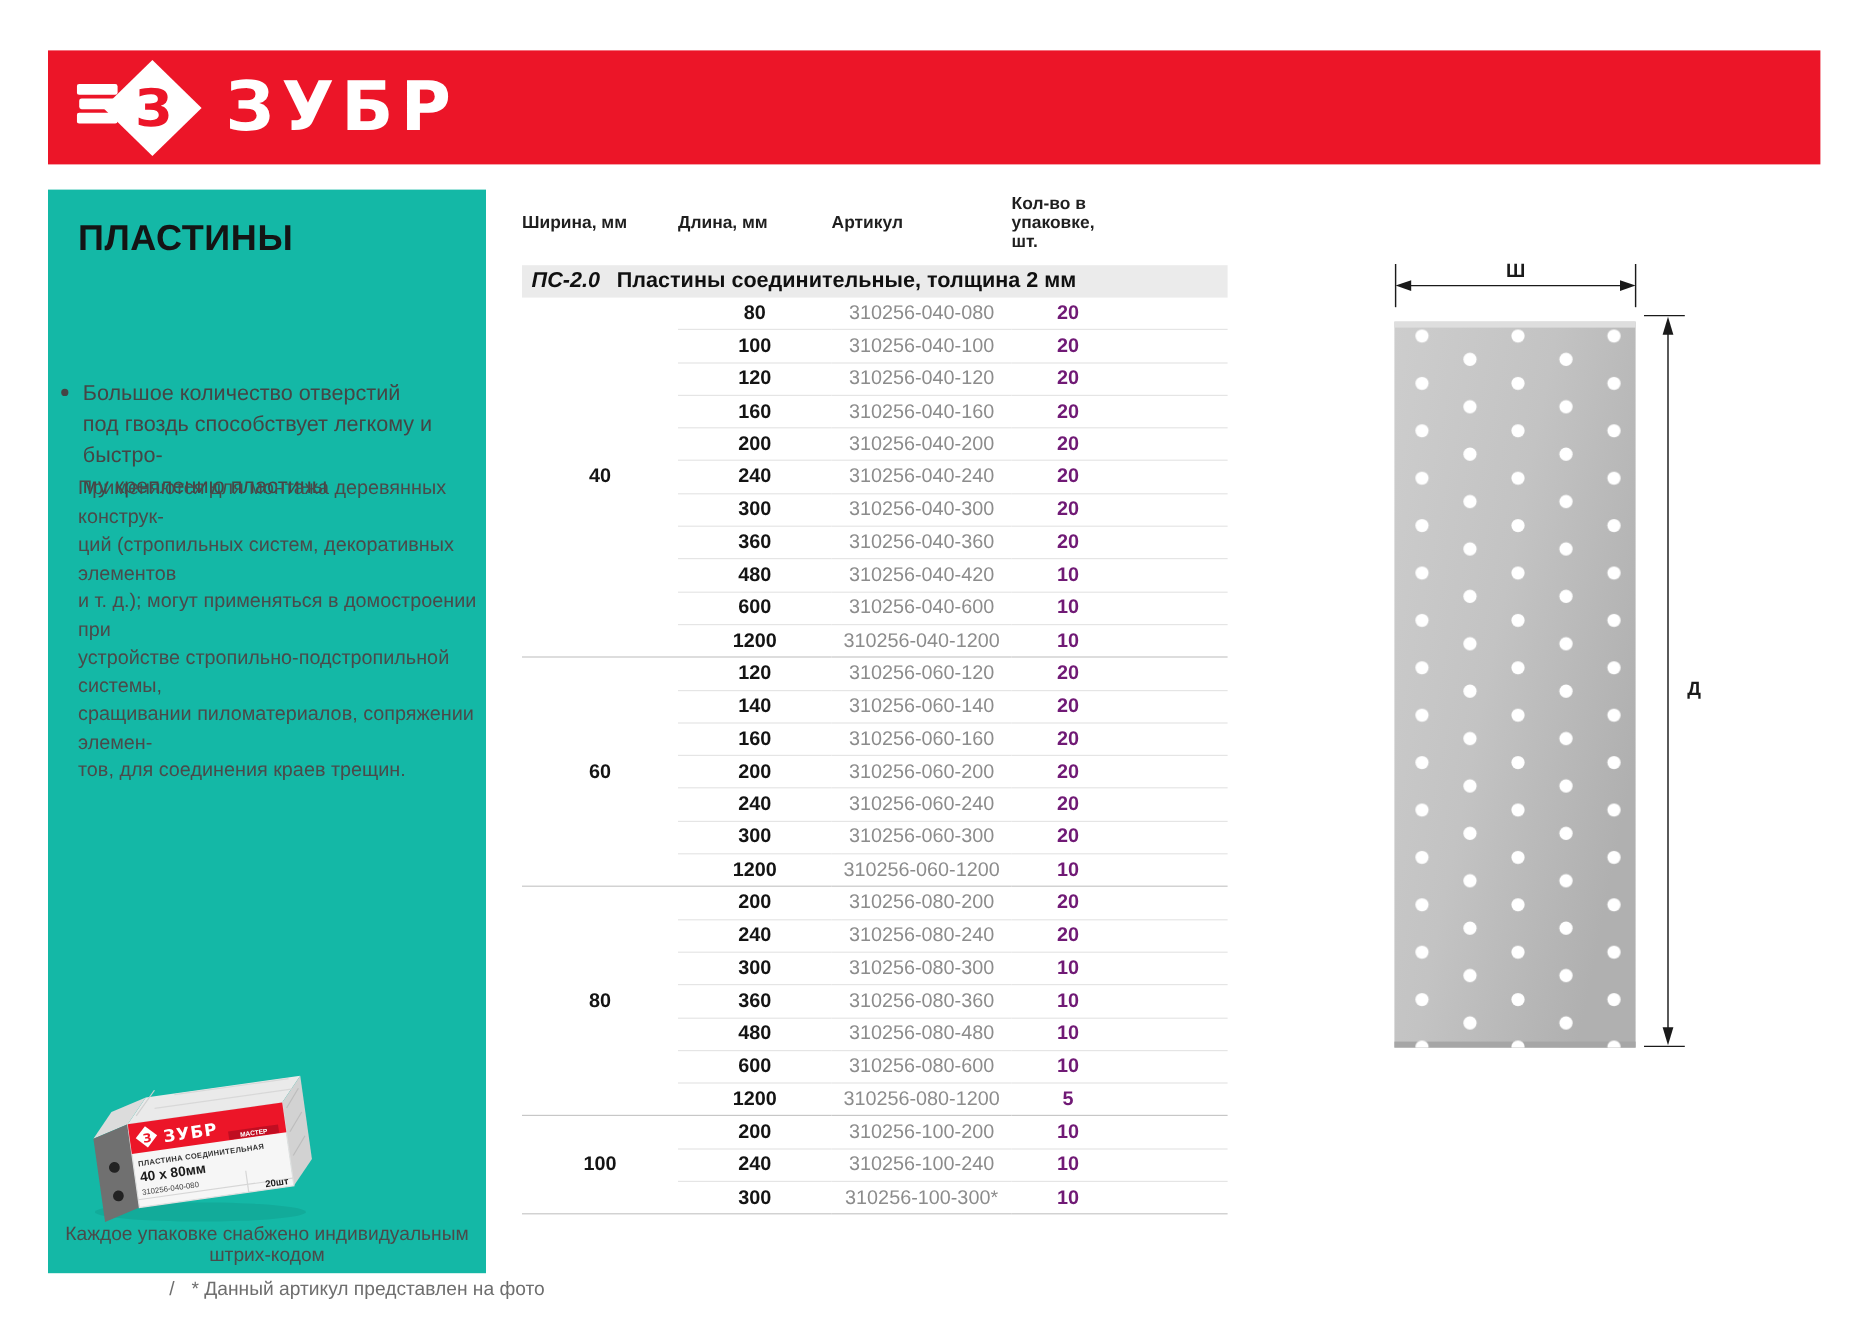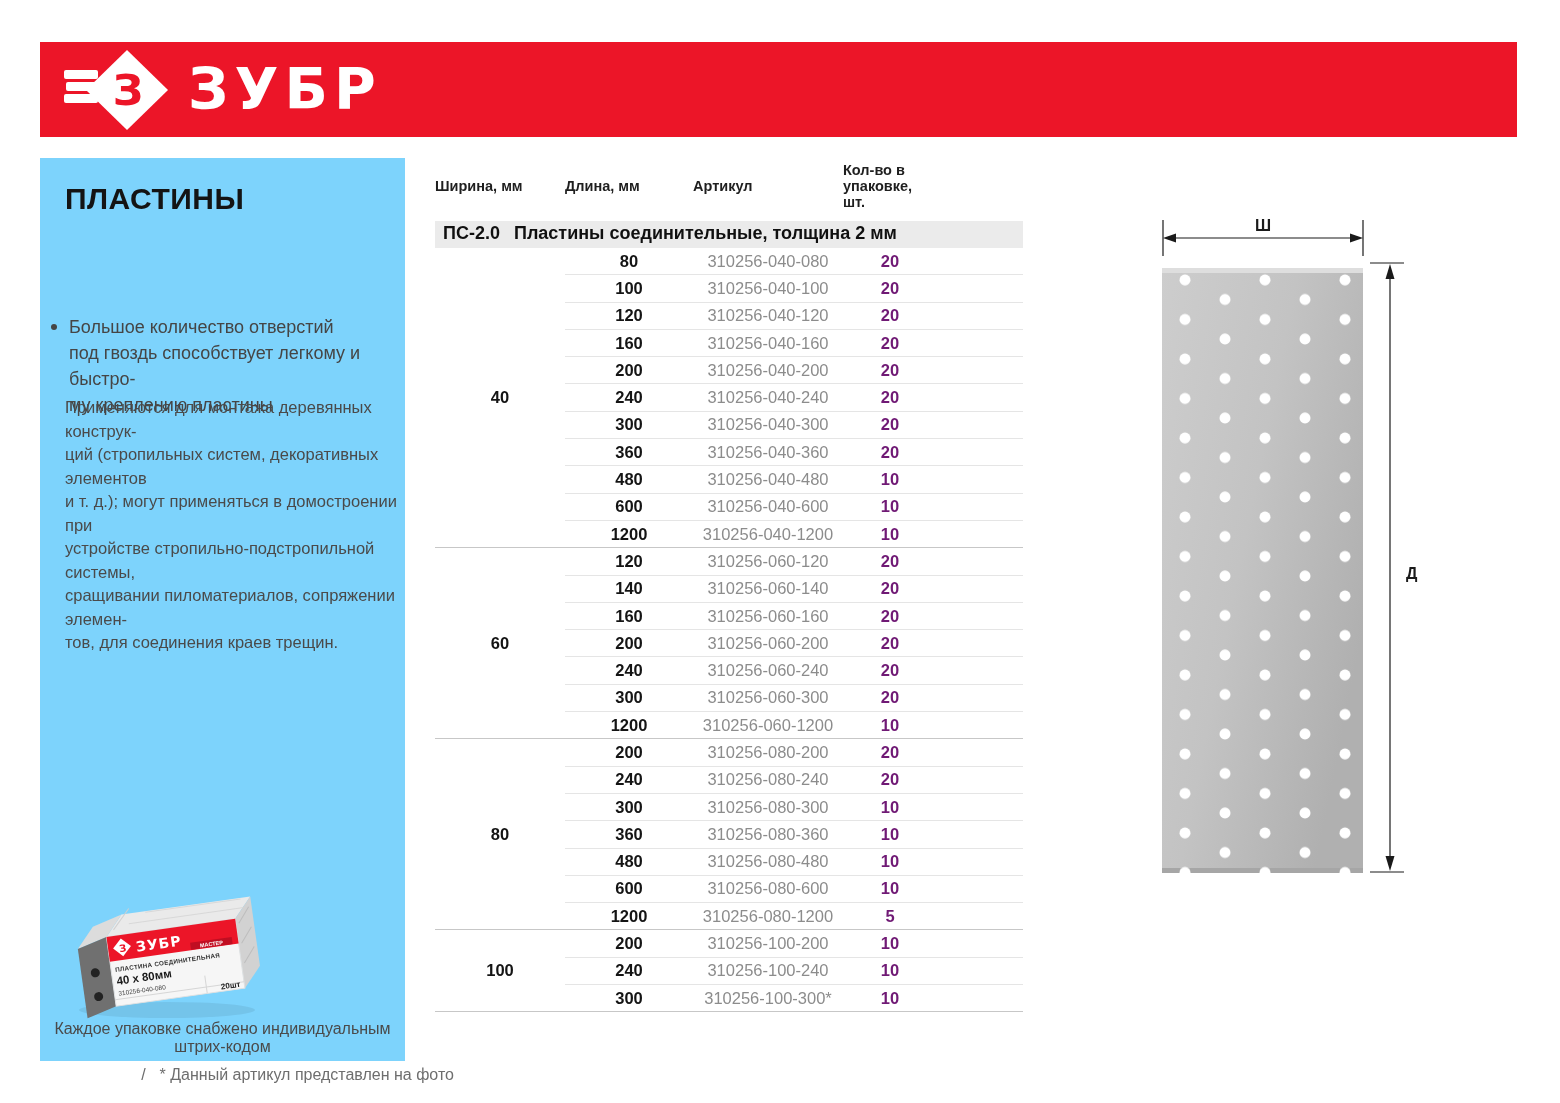--- a/index.html
+++ b/index.html
@@ -6,21 +6,21 @@
   .page{position:relative;width:1560px;height:1103px;background:#fff;overflow:hidden;
         font-family:"Liberation Sans",sans-serif;color:#222;}
 
   
   .red-band{position:absolute;left:40px;top:42px;width:1477px;height:95px;background:#ec1528;
             display:flex;align-items:center;padding-left:24px;box-sizing:border-box;}
   .logo-text{color:#fff;font-size:57px;font-weight:bold;letter-spacing:6px;margin-left:16px;
              font-family:"DejaVu Sans",sans-serif;line-height:1;}
 
   
-  .sidebar{position:absolute;left:40px;top:158px;width:365px;height:903px;background:#7dd3fc;}
+  .sidebar{position:absolute;left:40px;top:158px;width:365px;height:903px;background:#14b8a6;}
   .sb-title{position:absolute;left:25px;top:24px;font-size:30px;font-weight:800;color:#141414;letter-spacing:.5px;}
   .sb-intro{position:absolute;left:25px;top:74px;width:330px;font-size:18.5px;line-height:26px;
             color:#3d3d3d;white-space:pre-line;}
   .sb-bullet{position:absolute;left:9px;top:156px;width:330px;display:flex;}
   .sb-bullet .dot{width:6px;height:6px;border-radius:50%;background:#454545;margin:10px 12px 0 2px;flex:0 0 auto;}
   .sb-bullet .btext{font-size:18px;line-height:26px;color:#454545;white-space:pre-line;}
   .sb-desc{position:absolute;left:25px;top:238px;width:335px;font-size:16.5px;line-height:23.5px;
            color:#4a4a4a;white-space:pre-line;}
   .pack-img{position:absolute;left:12px;top:720px;}
   .pack-type{position:absolute;left:205px;top:798px;font-size:19px;line-height:29px;color:#4a4a4a;white-space:pre-line;}
@@ -31,21 +31,21 @@
   .footer .sep{margin:0 14px;}
   .footer a{color:#6e6e6e;text-decoration:none;margin-top:44px;}
 
   
   .spec{position:absolute;left:435px;top:158px;width:588px;border-collapse:collapse;table-layout:fixed;
         border-bottom:1px solid #c7c7c7;}
   .spec th{font-size:14.5px;font-weight:600;color:#1f1f1f;text-align:left;padding:4px 0 11px 0;}
   .spec th.c4{padding-right:86px;}
   .band-row td{background:#ebebeb;font-size:18px;font-weight:bold;color:#101010;
                text-align:left;padding:2px 0 4px 8px;height:20px;}
-  .band-row .code{margin-right:14px;}
+  .band-row .code{margin-right:14px;font-style:italic;}
   .spec tbody td{height:26.3px;font-size:16.5px;text-align:center;padding:0;vertical-align:middle;}
   .spec td.w{font-weight:bold;color:#141414;}
   .spec td.len{font-weight:bold;color:#141414;}
   .spec td.art{color:#8c8c8c;}
   .spec td.qty{font-weight:bold;color:#701a75;padding-right:86px;}
   .spec tbody td.len,.spec tbody td.art,.spec tbody td.qty{border-top:1px solid #e5e5e5;}
   .spec tbody tr:first-child td{border-top:none;}
   .spec tbody tr.group-start td{border-top:1px solid #c7c7c7;}
 
   
@@ -173,21 +173,21 @@
           <td class="art">310256-040-300</td>
           <td class="qty">20</td>
         </tr>
         <tr>
           <td class="len">360</td>
           <td class="art">310256-040-360</td>
           <td class="qty">20</td>
         </tr>
         <tr>
           <td class="len">480</td>
-          <td class="art">310256-040-480</td>
+          <td class="art">310256-040-420</td>
           <td class="qty">10</td>
         </tr>
         <tr>
           <td class="len">600</td>
           <td class="art">310256-040-600</td>
           <td class="qty">10</td>
         </tr>
         <tr>
           <td class="len">1200</td>
           <td class="art">310256-040-1200</td>

